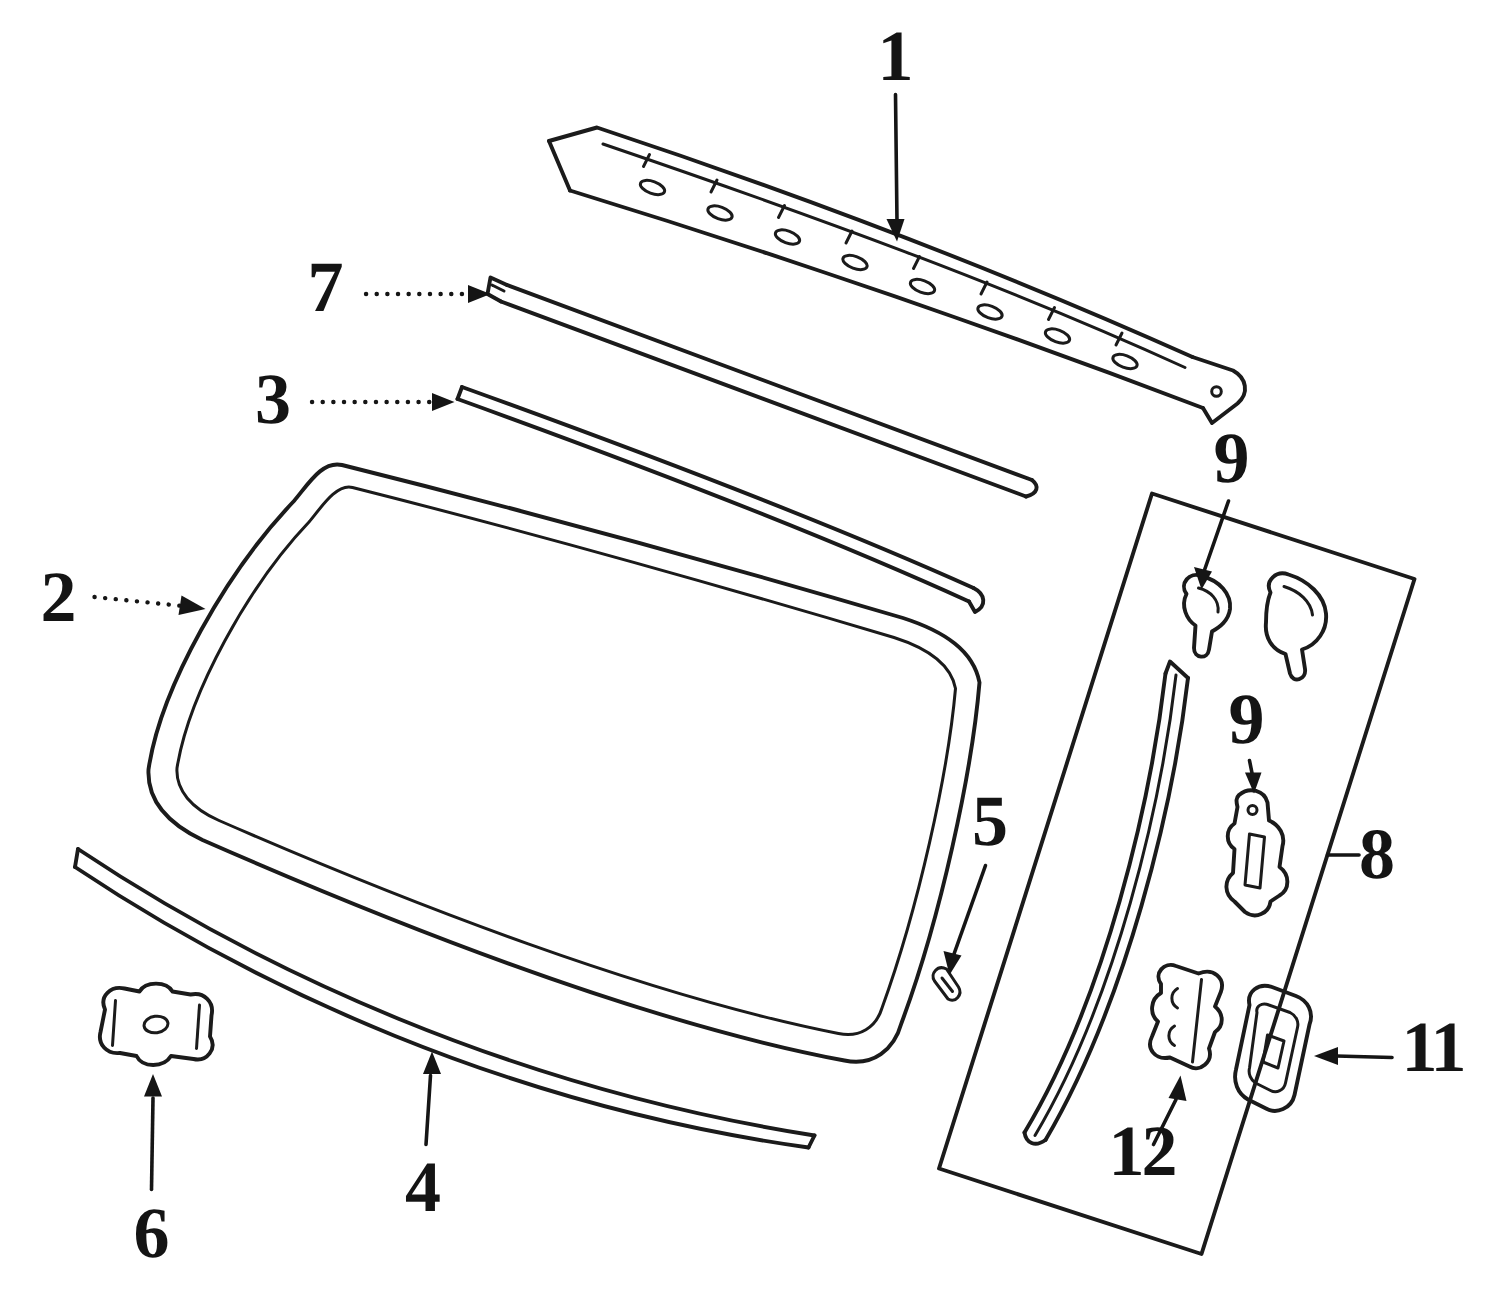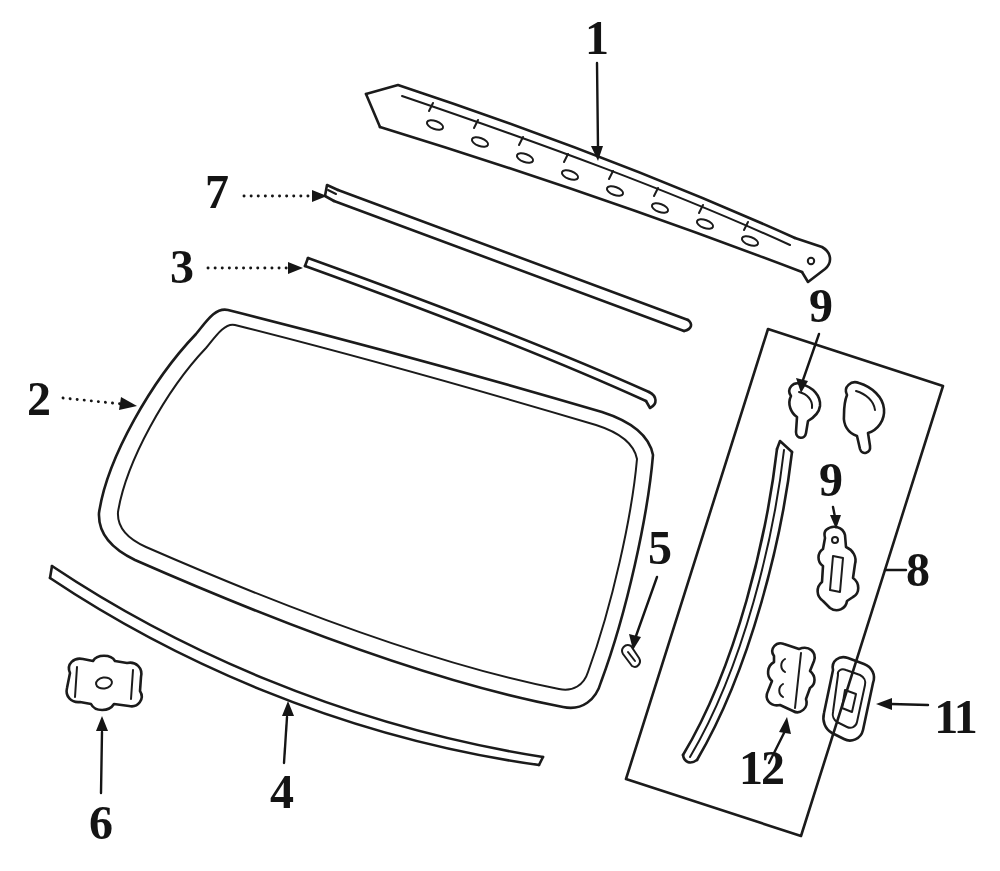--- a/index.html
+++ b/index.html
@@ -201,16 +201,16 @@
   <div class="callout" style="left:596px;top:38px">1</div>
   <div class="callout" style="left:38px;top:399px">2</div>
   <div class="callout" style="left:181px;top:267px">3</div>
   <div class="callout" style="left:281px;top:792px">4</div>
   <div class="callout" style="left:659px;top:548px">5</div>
   <div class="callout" style="left:100px;top:823px">6</div>
   <div class="callout" style="left:216px;top:192px">7</div>
   <div class="callout" style="left:917px;top:570px">8</div>
   <div class="callout" style="left:820px;top:306px">9</div>
   <div class="callout" style="left:830px;top:480px">9</div>
-  <div class="callout" style="left:955px;top:717px">11</div>
+  <div class="callout" style="left:955px;top:699px">11</div>
   <div class="callout" style="left:761px;top:768px">12</div>
 
 </div>
 
 </body></html>

